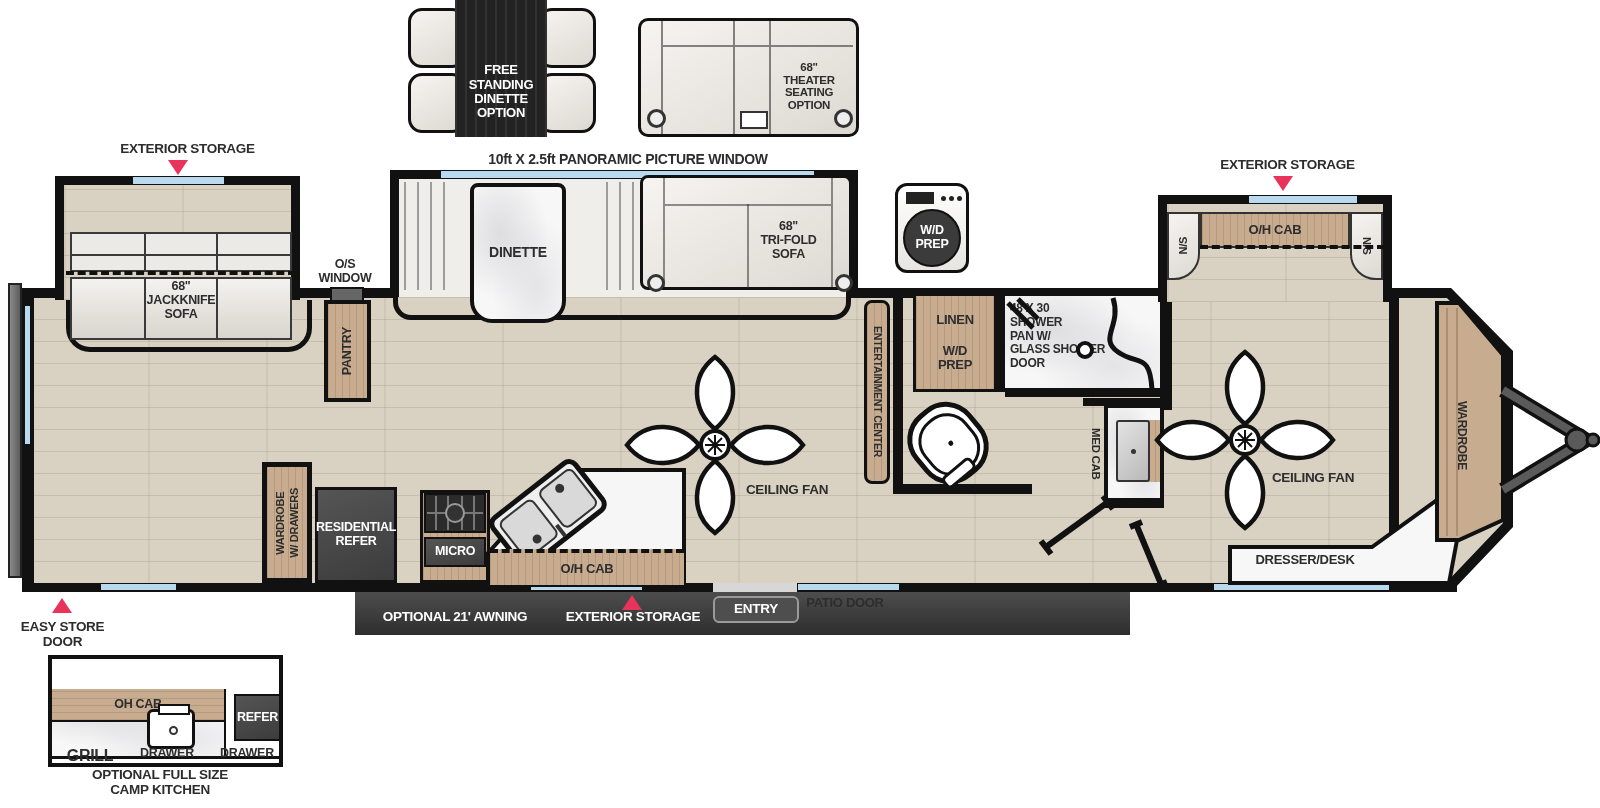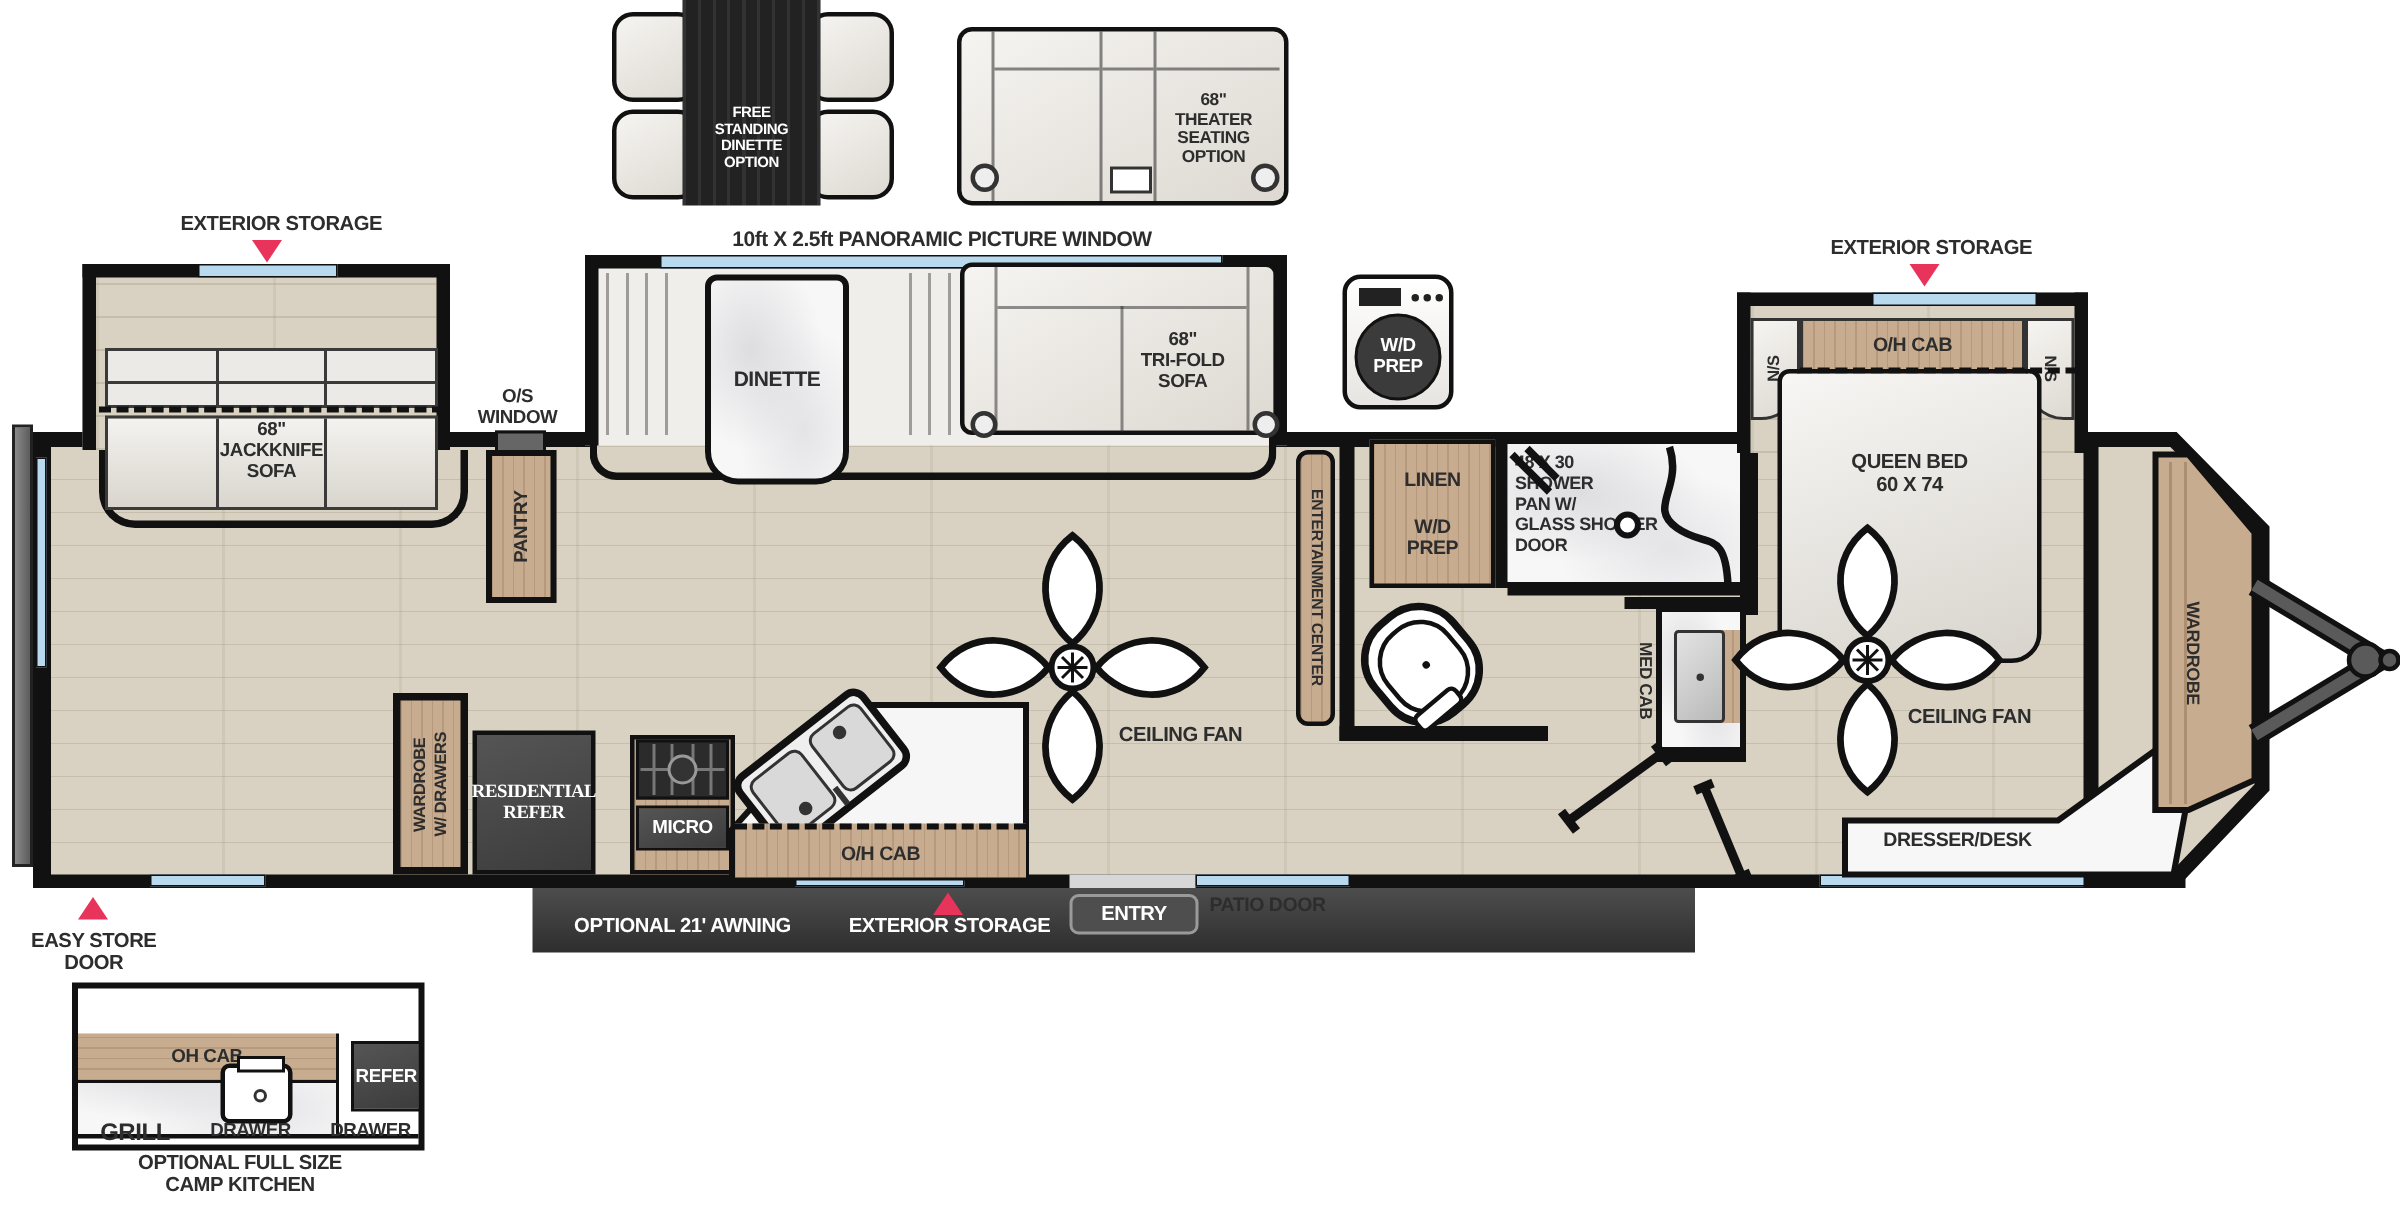--- a/index.html
+++ b/index.html
@@ -31,21 +31,21 @@
 </head>
 <body>
 
 <div id="plan">
 
   <div class="abs soft" style="left:408px;top:8px;width:52px;height:54px;border:3px solid #111;border-radius:14px;"></div>
   <div class="abs soft" style="left:408px;top:73px;width:52px;height:54px;border:3px solid #111;border-radius:14px;"></div>
   <div class="abs soft" style="left:538px;top:8px;width:52px;height:54px;border:3px solid #111;border-radius:14px;"></div>
   <div class="abs soft" style="left:538px;top:73px;width:52px;height:54px;border:3px solid #111;border-radius:14px;"></div>
   <div class="abs cell" style="left:455px;top:0;width:92px;height:137px;background-color:#222;background-image:repeating-linear-gradient(90deg,rgba(255,255,255,.07) 0 2px,transparent 2px 10px);">
-    <div class="lbl" style="position:static;color:#fff;font-size:10px;margin-top:47px;">FREE
+    <div class="lbl" style="position:static;color:#fff;font-size:13px;margin-top:47px;">FREE
 STANDING
 DINETTE
 OPTION</div>
   </div>
 
   <div class="abs soft" style="left:638px;top:18px;width:215px;height:113px;border:3px solid #111;border-radius:10px;">
     <div class="abs" style="left:20px;top:0;width:2px;height:113px;background:rgba(40,40,40,.55);"></div>
     <div class="abs" style="left:22px;top:24px;width:70px;height:2px;background:rgba(40,40,40,.55);"></div>
     <div class="abs" style="left:92px;top:0;width:38px;height:113px;border-left:2px solid rgba(40,40,40,.55);border-right:2px solid rgba(40,40,40,.55);box-sizing:border-box;"></div>
     <div class="abs" style="left:94px;top:24px;width:34px;height:2px;background:rgba(40,40,40,.55);"></div>
@@ -171,32 +171,28 @@
   <div class="abs wood cell" style="left:1200px;top:212px;width:150px;height:36px;border:2px solid #333;">
     <div class="lbl" style="position:static;font-size:13px;">O/H CAB</div>
   </div>
   <div class="abs soft cell" style="left:1167px;top:212px;width:33px;height:68px;border:2px solid #333;border-radius:0 0 26px 0;">
     <div class="lbl vtextu" style="position:static;font-size:11px;">N/S</div>
   </div>
   <div class="abs soft cell" style="left:1350px;top:212px;width:33px;height:68px;border:2px solid #333;border-radius:0 0 0 26px;">
     <div class="lbl vtext" style="position:static;font-size:11px;">N/S</div>
   </div>
   <div class="abs" style="left:1200px;top:245px;width:185px;height:0;border-top:4px dashed #111;"></div>
-  <div class="abs" style="left:1185px;top:246px;width:176px;height:196px;background:linear-gradient(160deg,#f7f6f4,#d8d4cd);border:3px solid #111;border-radius:8px 8px 20px 20px;box-sizing:border-box;">
-    <div class="lbl" style="left:18px;top:52px;width:134px;font-size:13.5px;">QUEEN BED
-60 X 74</div>
-  </div>
   <div class="lbl" style="left:1210px;top:158px;width:155px;font-size:13.5px;">EXTERIOR STORAGE</div>
   <div class="tri-dn" style="left:1273px;top:176px;"></div>
 
   <div class="abs wood cell" style="left:262px;top:462px;width:50px;height:121px;border:5px solid #111;">
     <div class="lbl vtextu" style="position:static;font-size:11px;line-height:1.3;">WARDROBE
 W/ DRAWERS</div>
   </div>
-  <div class="abs dark cell" style="left:315px;top:487px;width:82px;height:96px;border:3px solid #111;font-family:Liberation Serif, serif;">
+  <div class="abs dark cell" style="left:315px;top:487px;width:82px;height:96px;border:3px solid #111;">
     <div class="lbl" style="position:static;color:#fff;font-size:12.5px;">RESIDENTIAL
 REFER</div>
   </div>
   <div class="abs wood" style="left:420px;top:490px;width:70px;height:93px;border:3px solid #111;box-sizing:border-box;"></div>
   <div class="abs" style="left:424px;top:493px;width:62px;height:40px;background:#2b2b2b;border:2px solid #111;box-sizing:border-box;"></div>
   <div class="abs dark cell" style="left:424px;top:537px;width:62px;height:30px;border:2px solid #111;">
     <div class="lbl" style="position:static;color:#fff;font-size:12.5px;">MICRO</div>
   </div>
 
   <div class="abs" style="left:355px;top:592px;width:775px;height:43px;background:linear-gradient(180deg,#4d4d4d,#2e2e2e);"></div>

